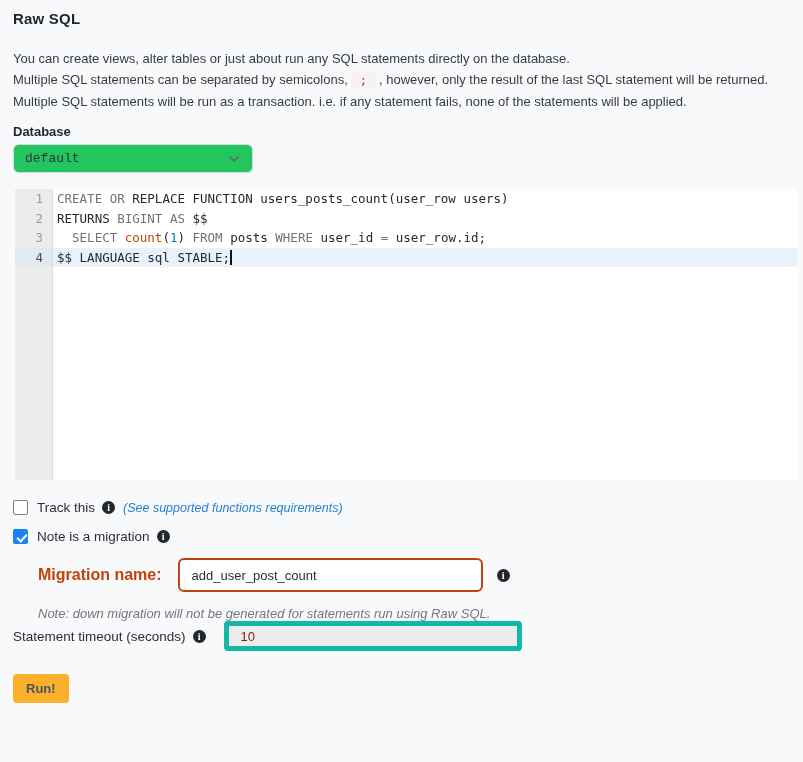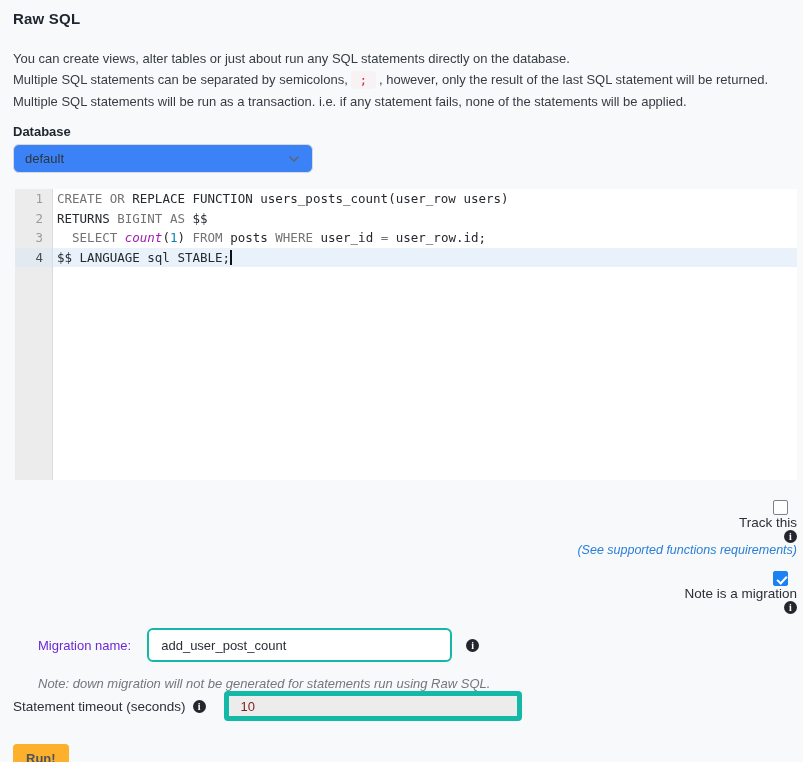--- a/index.html
+++ b/index.html
@@ -21,28 +21,29 @@
     background: #f9f2f4;
     color: #c7254e;
     border-radius: 4px;
     padding: 2px 9px;
     margin: 0 3px;
   }
 
   .db-label { margin-top: 12px; font-size: 13px; font-weight: bold; color: #1d2530; }
   .select-box {
     margin-top: 5px;
-    width: 300px; height: 29px;
-    background: #3b82f6;
+    width: 240px; height: 29px;
+    background: #22c55e;
     border: 1px solid #d6d9dd;
     border-radius: 6px;
     display: flex; align-items: center; justify-content: space-between;
     padding: 0 11px;
     font-size: 13px; color: #2f353d;
     cursor: pointer;
+    font-family: Liberation Mono, monospace;
   }
 
   
   .editor {
     position: relative;
     margin-top: 16px;
     margin-left: 2px;
     height: 291px;
     background: #ffffff;
     font-family: "DejaVu Sans Mono", monospace;
@@ -63,28 +64,28 @@
     text-align: right;
     padding-right: 9px;
     color: #9b9b9b;
     background: #ececec;
     border-right: 1px solid #dcdcdc;
   }
   .code-cell { flex: 1; padding-left: 4px; white-space: pre; color: #24292e; }
   .editor-line.active .code-cell { background: #e9f2fb; }
   .editor-line.active .gutter-cell { background: #e2e9f1; color: #4a4f55; }
   .tok-keyword { color: #737373; }
-  .tok-function { color: #a21caf; font-style: italic; }
+  .tok-function { color: #c2410c; }
   .tok-number { color: #0086b3; }
   .tok-plain { color: #24292e; }
   .cursor { display: inline-block; width: 0; height: 15px; border-left: 2px solid #111; vertical-align: text-bottom; }
 
   
   .options { margin-top: 20px; }
-  .option-row { display: flex; align-items: flex-end; margin-bottom: 14px; font-size: 13.5px; color: #2b2f36; flex-direction: column; }
+  .option-row { display: flex; align-items: center; margin-bottom: 14px; font-size: 13.5px; color: #2b2f36; }
   .checkbox {
     width: 15px; height: 15px;
     border: 1px solid #7b8289;
     border-radius: 2px;
     background: #fff;
     margin-right: 9px;
     position: relative;
     cursor: pointer;
     flex: 0 0 15px;
   }
@@ -104,25 +105,25 @@
     font-family: "Liberation Serif", serif;
     font-size: 10px; font-weight: bold; font-style: normal;
     margin-left: 7px;
     flex: 0 0 13px;
   }
   .info-icon::before { content: "i"; }
   .fn-link { margin-left: 8px; font-size: 12.5px; font-style: italic; color: #297fd8; text-decoration: none; }
 
   
   .migration-row { margin-top: 11px; padding-left: 25px; display: flex; align-items: center; }
-  .migration-label { font-size: 13px; color: #6d28d9; }
+  .migration-label { font-size: 16px; color: #c2410c; font-weight: bold; }
   .migration-input {
     margin-left: 16px;
     width: 305px; height: 34px;
-    border: 2px solid #14b8a6;
+    border: 2px solid #c2410c;
     border-radius: 6px;
     padding: 0 12px;
     font-family: "Liberation Sans", sans-serif;
     font-size: 13px; color: #2b2f36;
     background: #fff;
     outline: none;
   }
   .migration-row .info-icon { margin-left: 14px; }
   .note-line { margin-top: 14px; padding-left: 25px; font-size: 13px; font-style: italic; color: #73777d; }
 

